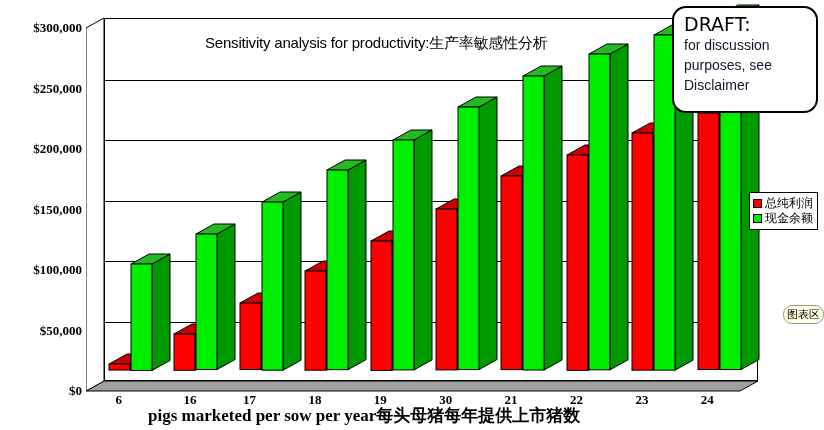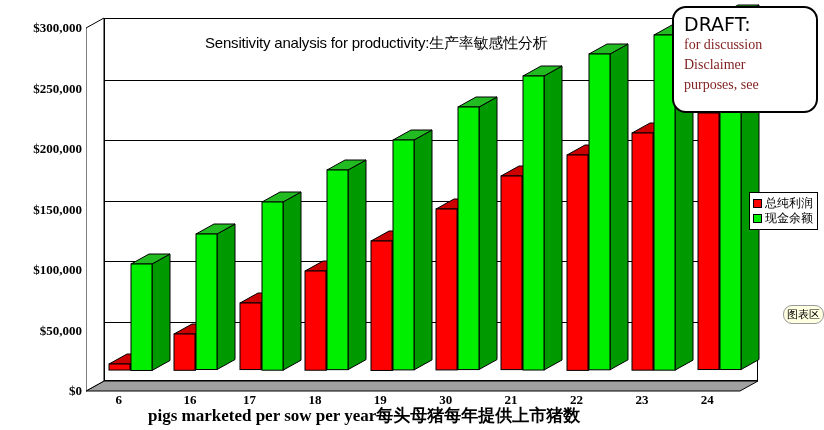--- a/index.html
+++ b/index.html
@@ -86,22 +86,22 @@
   .draft-box{
     position:absolute;left:672px;top:6px;width:146px;height:107px;
     background:#ffffff;border:2px solid #000;border-radius:14px;
     box-sizing:border-box;padding:5px 8px 0 10px;
   }
   .draft-title{
     font-family:"DejaVu Sans", sans-serif;
     font-size:19px;color:#000;line-height:22px;white-space:nowrap;
   }
   .draft-line{
-    font-family:Liberation Serif, serif;
-    font-size:14px;color:#7f1d1d;line-height:20px;white-space:nowrap;
+    font-family:Liberation Sans, sans-serif;
+    font-size:14px;color:#0f172a;line-height:20px;white-space:nowrap;
   }
 </style>
 </head>
 <body>
 
 <div id="root">
 
   <div class="chart-title" style="z-index: 30;">Sensitivity analysis for productivity:生产率敏感性分析</div>
 
   <div class="ylabels">
@@ -300,17 +300,17 @@
       <span class="swatch" style="background:#00EE00"></span>
       <span class="legend-text">现金余额</span>
     </div>
   </div>
 
   <div class="chartarea-tip" style="z-index: 40; border-radius: 9px;">图表区</div>
 
   <div class="draft-box" style="z-index: 50;">
     <div class="draft-title">DRAFT:</div>
     <div class="draft-line">for discussion</div>
+    <div class="draft-line">purposes, see</div>
     <div class="draft-line">Disclaimer</div>
-    <div class="draft-line">purposes, see</div>
   </div>
 
 </div>
 
 </body></html>

